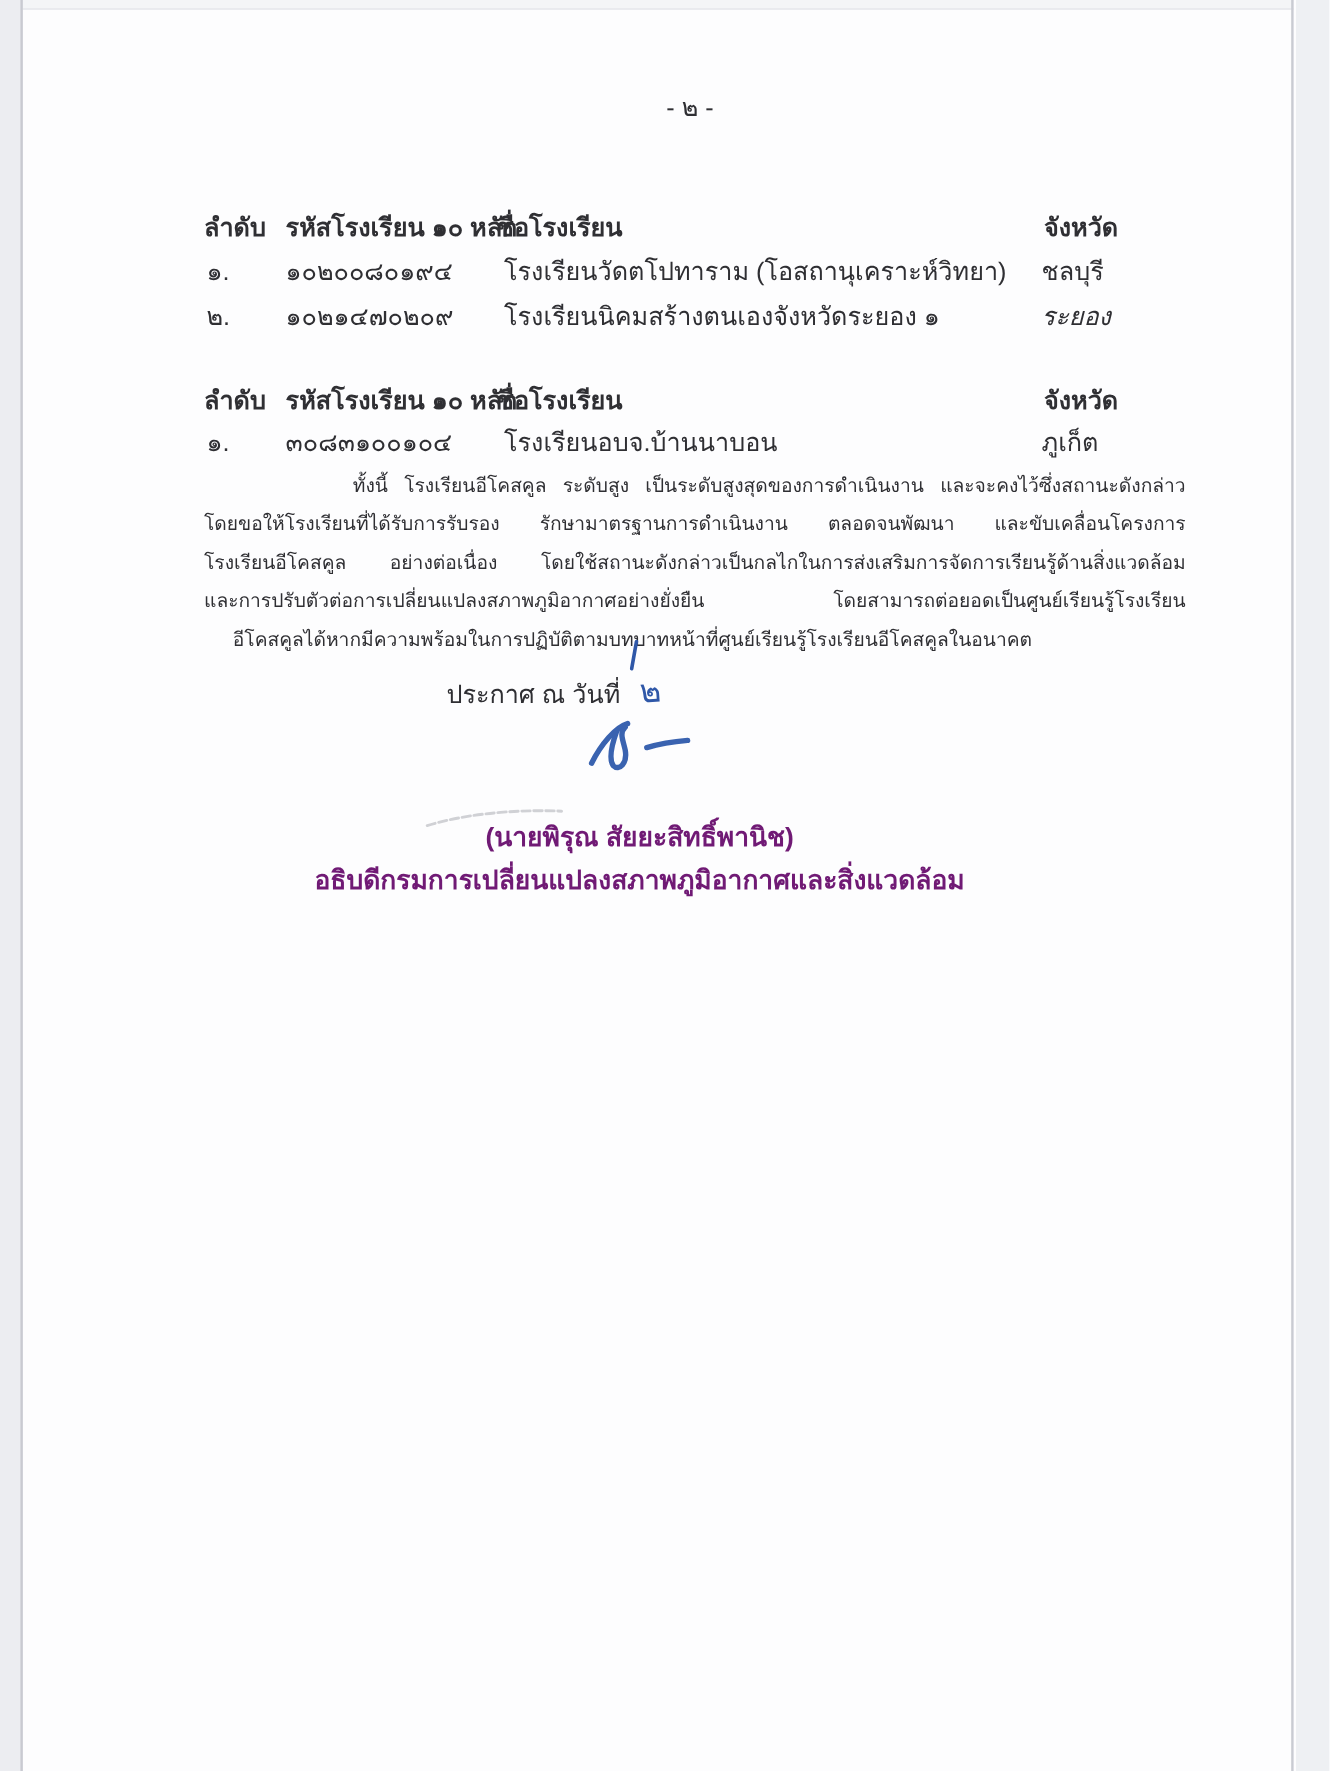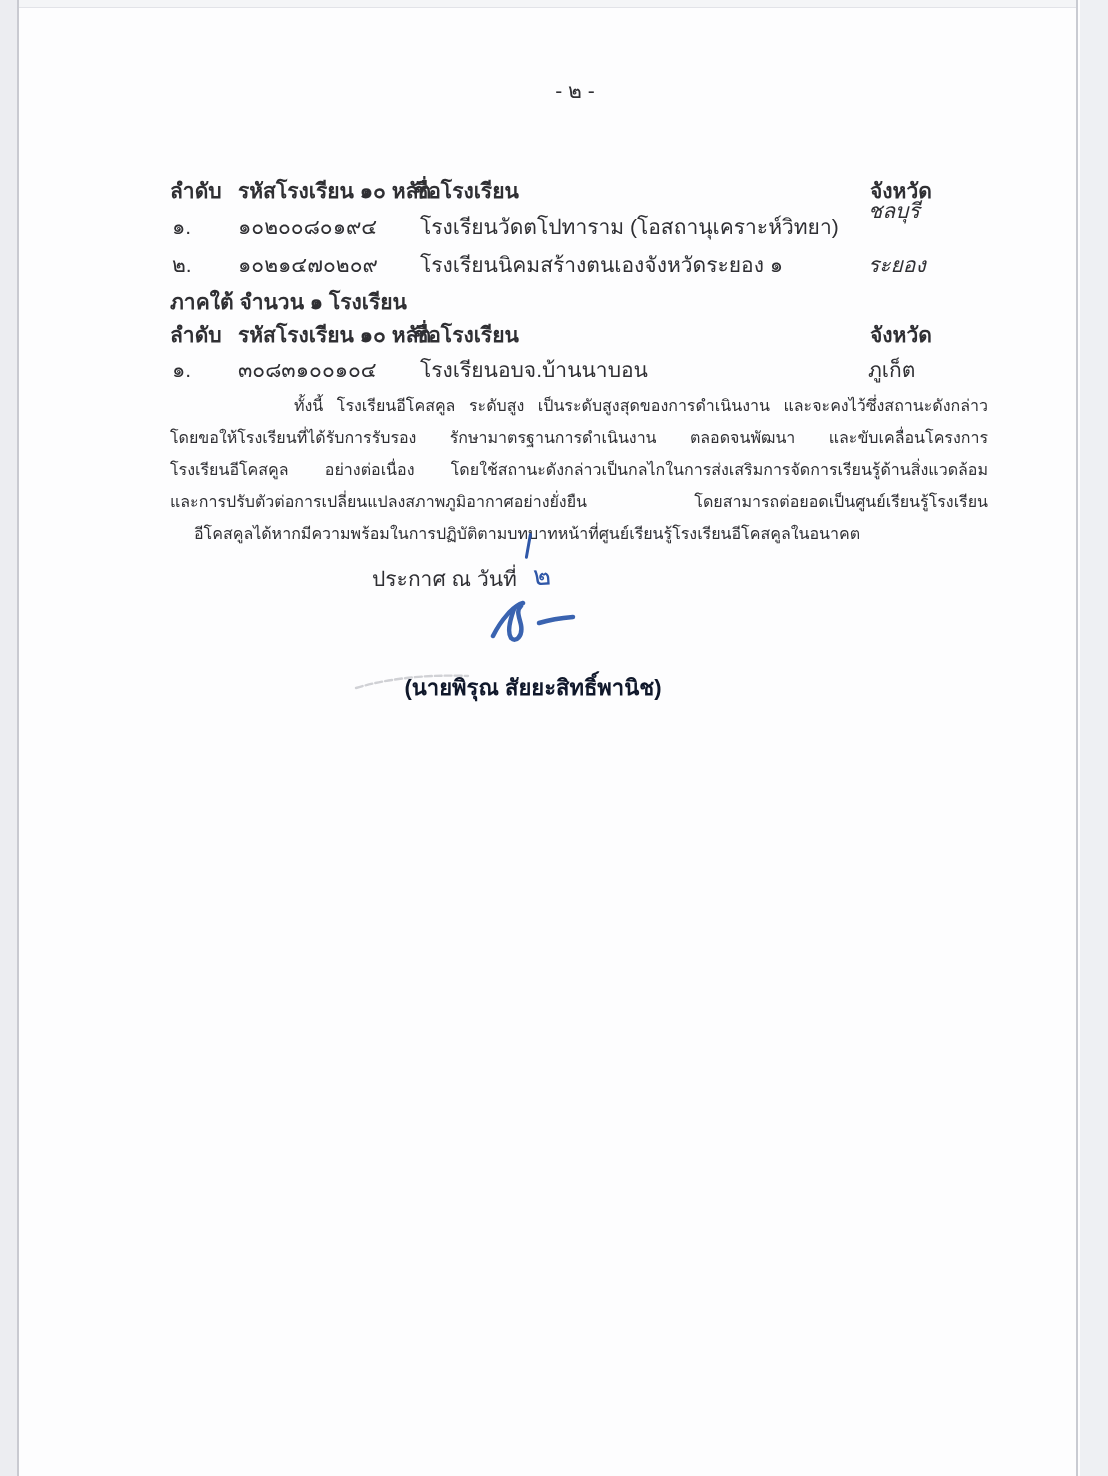--- a/index.html
+++ b/index.html
@@ -19,21 +19,21 @@
 
   .t{position:absolute;font-size:21px;line-height:30px;white-space:nowrap;}
   .bold{font-weight:bold;}
   .center{text-align:center;white-space:nowrap;}
 
   .para-line{position:absolute;left:170px;width:818px;font-size:16px;line-height:30px;
     text-align:justify;text-align-last:justify;white-space:normal;}
   .para-line.first{padding-left:124px;width:694px;}
   .para-line.last{text-align-last:left;}
 
-  .blue{color:#0f172a;font-weight:bold;}
+  .blue{color:#701a75;font-weight:bold;margin-top:10px;}
   .handwriting{color:#2f57a8;font-size:27px;transform:rotate(-4deg);display:inline-block;}
 
   .date-row{position:absolute;left:372px;top:552px;display:flex;align-items:flex-end;gap:16px;
     font-size:21px;}
   .hand-day{position:relative;top:2px;}
   .hand-stroke{position:absolute;left:-4px;top:-22px;width:3px;height:26px;background:#2f57a8;
     transform:rotate(14deg);border-radius:2px;}
 
   .sig-wrap{position:absolute;left:483px;top:596px;width:100px;height:58px;}
   .pencil-mark{position:absolute;left:352px;top:670px;width:120px;height:22px;opacity:.65;}
@@ -56,32 +56,31 @@
   <div>
     <div class="t bold" style="left:170px;top:176px;">ลำดับ</div>
     <div class="t bold" style="left:238px;top:176px;">รหัสโรงเรียน ๑๐ หลัก</div>
     <div class="t bold" style="left:414px;top:176px;">ชื่อโรงเรียน</div>
     <div class="t bold" style="left:870px;top:176px;">จังหวัด</div>
 
     <div>
       <div class="t" style="left:172px;top:212px;">๑.</div>
       <div class="t" style="left:238px;top:212px;">๑๐๒๐๐๘๐๑๙๔</div>
       <div class="t" style="left:420px;top:212px;">โรงเรียนวัดตโปทาราม (โอสถานุเคราะห์วิทยา)</div>
-      <div class="t" style="left:868px;top:196px;font-style:italic;">ชลบุรี</div>
+      <div class="t" style="left:868px;top:212px;">ชลบุรี</div>
     </div>
 
     <div>
       <div class="t" style="left:172px;top:250px;">๒.</div>
       <div class="t" style="left:238px;top:250px;">๑๐๒๑๔๗๐๒๐๙</div>
       <div class="t" style="left:420px;top:250px;">โรงเรียนนิคมสร้างตนเองจังหวัดระยอง ๑</div>
       <div class="t" style="left:868px;top:250px;font-style:italic;">ระยอง</div>
     </div>
   </div>
 
-  <div class="t bold" style="left:170px;top:287px;">ภาคใต้ จำนวน ๑ โรงเรียน</div>
 
   <div>
     <div class="t bold" style="left:170px;top:320px;">ลำดับ</div>
     <div class="t bold" style="left:238px;top:320px;">รหัสโรงเรียน ๑๐ หลัก</div>
     <div class="t bold" style="left:414px;top:320px;">ชื่อโรงเรียน</div>
     <div class="t bold" style="left:870px;top:320px;">จังหวัด</div>
 
     <div>
       <div class="t" style="left:172px;top:355px;">๑.</div>
       <div class="t" style="left:238px;top:355px;">๓๐๘๓๑๐๐๑๐๔</div>
@@ -116,14 +115,15 @@
     </svg>
   </div>
 
   <div class="pencil-mark">
     <svg width="120" height="22" viewBox="0 0 120 22">
       <path d="M4,18 C30,10 70,4 116,6" fill="none" stroke="#b9bac0" stroke-width="2.4" stroke-linecap="round" stroke-dasharray="7 3"></path>
     </svg>
   </div>
 
   <div class="namecenter blue" style="top:672px;">(นายพิรุณ สัยยะสิทธิ์พานิช)</div>
+  <div class="namecenter blue" style="top:708px;">อธิบดีกรมการเปลี่ยนแปลงสภาพภูมิอากาศและสิ่งแวดล้อม</div>
 
 </div>
 
 </body></html>

